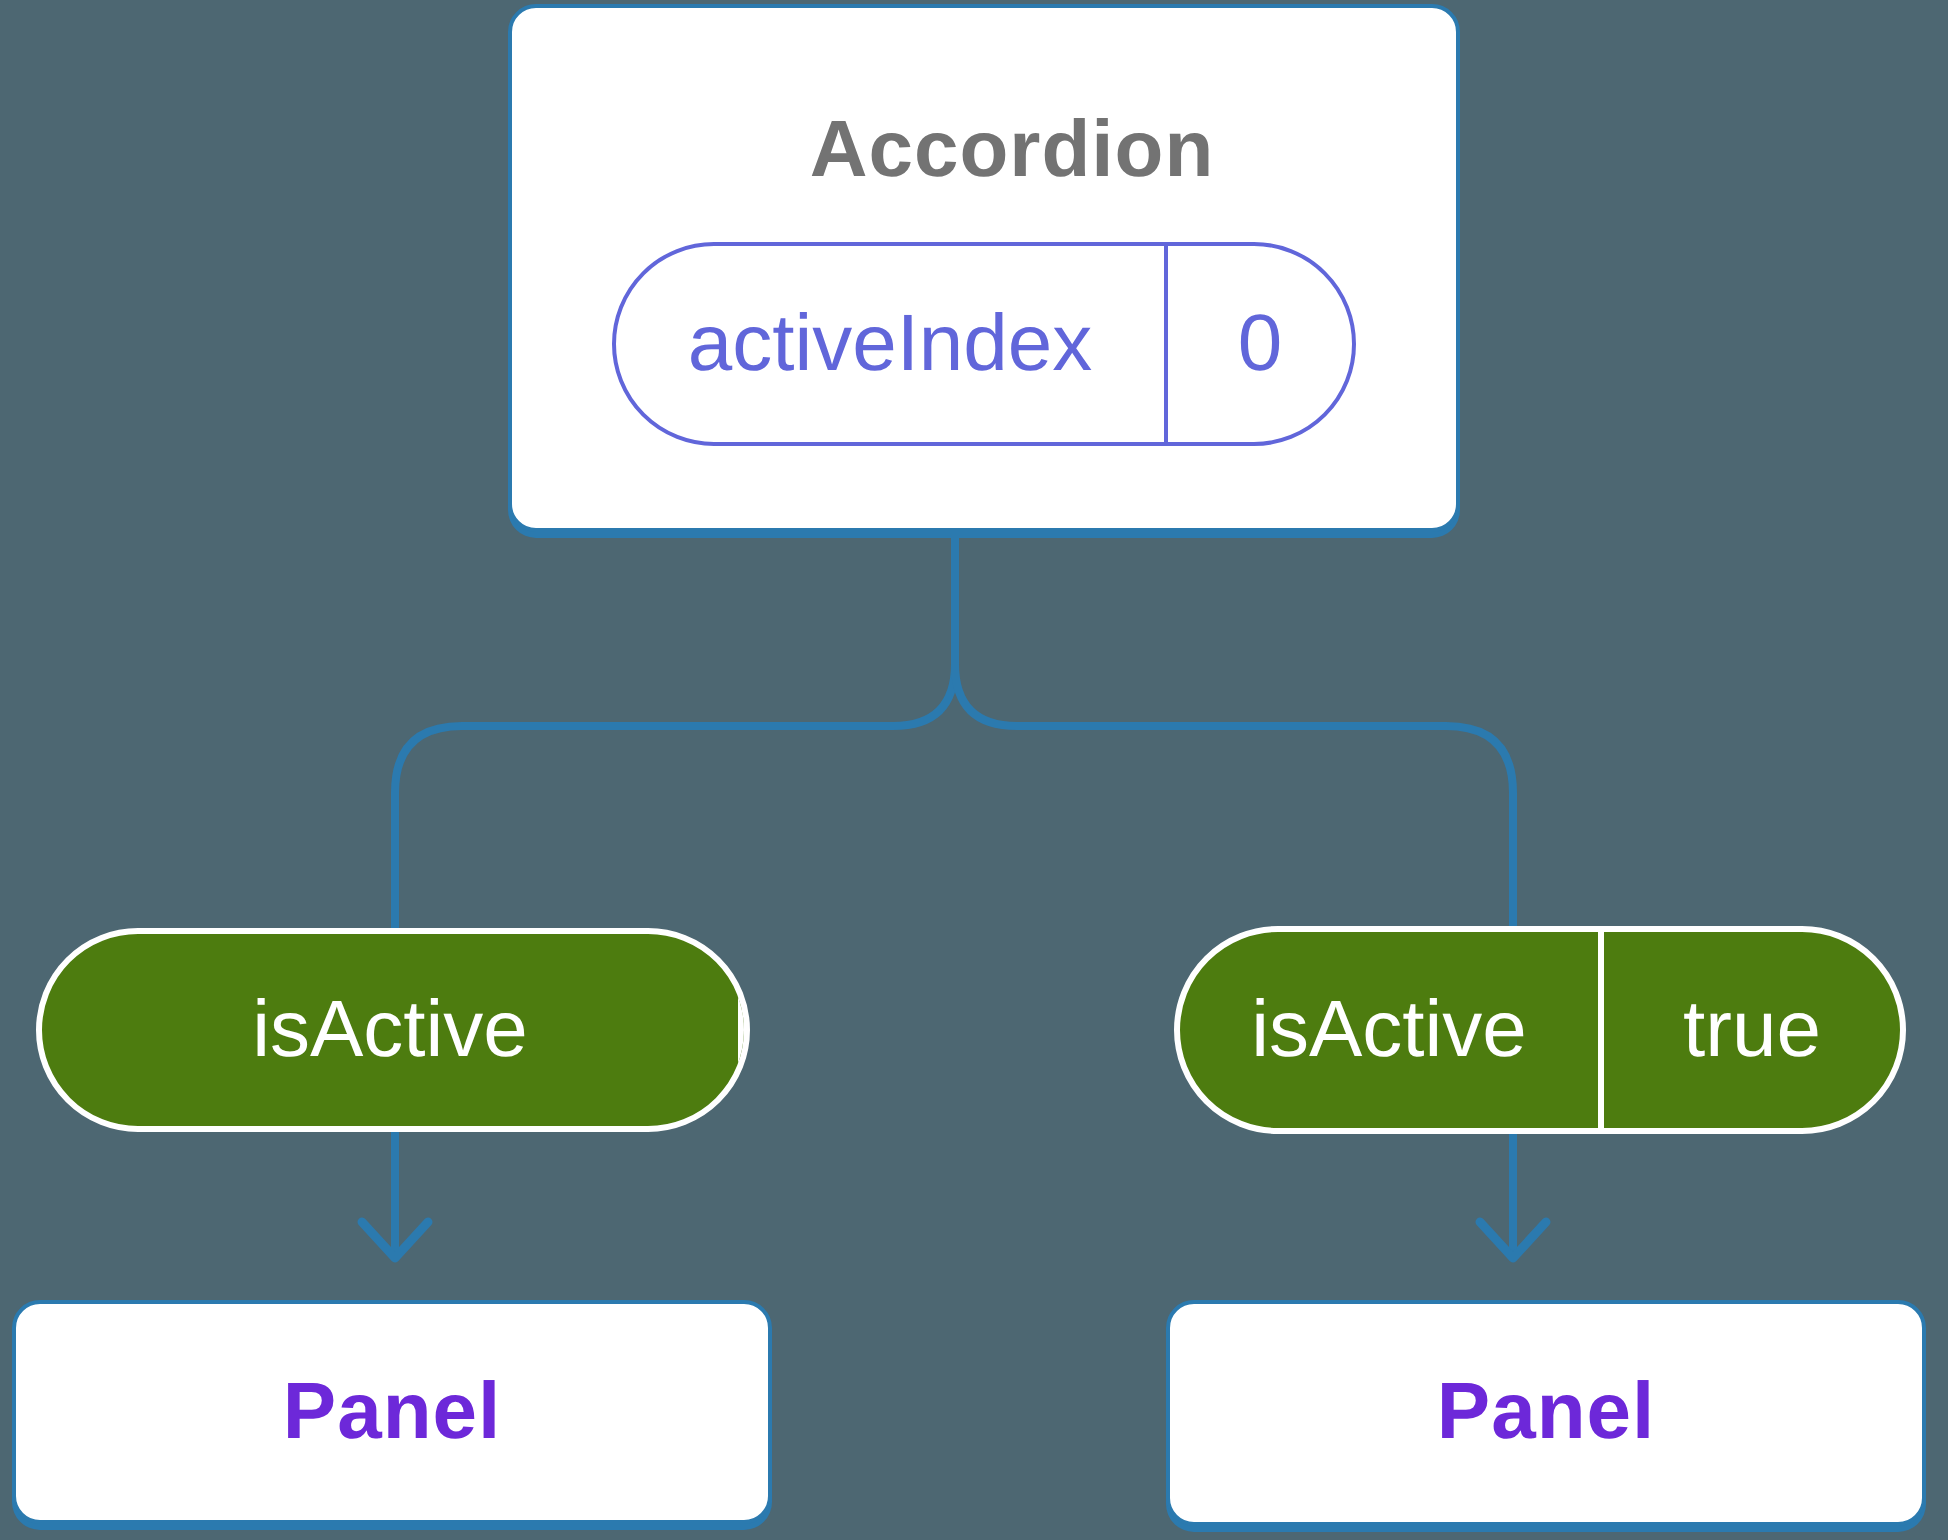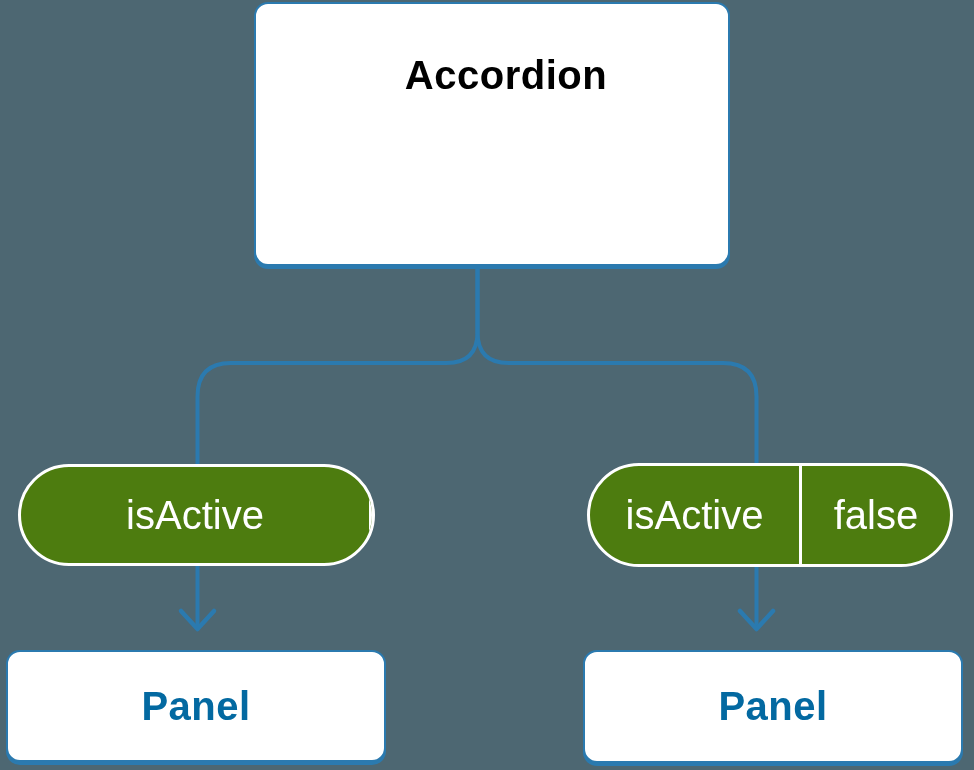--- a/index.html
+++ b/index.html
@@ -33,21 +33,21 @@
     align-items: center;
   }
   #accordion-card {
     left: 254px; top: 2px;
     width: 476px; height: 264px;
     padding-top: 49px;
   }
   .card-title {
     font-size: 40px;
     font-weight: 600;
-    color: #000000;
+    color: #737373;
     line-height: 1.1;
     letter-spacing: 0.5px;
     margin-left: 28px;
   }
   .pill {
     box-sizing: border-box;
     display: flex;
     align-items: stretch;
     border-radius: 60px;
     overflow: hidden;
@@ -88,49 +88,54 @@
   }
   #prop-pill-right .seg.value { width: 148px; }
   .panel-card {
     justify-content: center;
   }
   #panel-left  { left: 6px;   top: 650px; width: 380px; height: 112px; }
   #panel-right { left: 583px; top: 650px; width: 380px; height: 113px; }
   .panel-title {
     font-size: 40px;
     font-weight: 600;
-    color: #0369a1;
+    color: #6d28d9;
     letter-spacing: 0.5px;
   }
 </style>
 </head>
 <body>
 
 <div id="canvas">
 
   <svg id="connectors" viewBox="0 0 974 770" xmlns="http://www.w3.org/2000/svg">
     <path d="M 477.5 264 L 477.5 332 Q 477.5 363 446.5 363 L 231 363 Q 197.5 363 197.5 396.5 L 197.5 626" fill="none" stroke="#2B7AAF" stroke-width="4"></path>
     <path d="M 477.5 264 L 477.5 332 Q 477.5 363 508.5 363 L 723 363 Q 756.5 363 756.5 396.5 L 756.5 626" fill="none" stroke="#2B7AAF" stroke-width="4"></path>
     <polyline points="181,611 197.5,629 214,611" fill="none" stroke="#2B7AAF" stroke-width="4.5" stroke-linecap="round" stroke-linejoin="round"></polyline>
     <polyline points="740,611 756.5,629 773,611" fill="none" stroke="#2B7AAF" stroke-width="4.5" stroke-linecap="round" stroke-linejoin="round"></polyline>
   </svg>
 
   <div id="accordion-card" class="card">
     <div class="card-title">Accordion</div>
+    <div id="state-pill" class="pill">
+      <span class="seg name">activeIndex</span>
+      <span class="divider"></span>
+      <span class="seg value">0</span>
+    </div>
   </div>
 
   <div id="prop-pill-left" class="pill prop-pill">
     <span class="seg name">isActive</span>
     <span class="divider"></span>
   </div>
 
   <div id="prop-pill-right" class="pill prop-pill">
     <span class="seg name">isActive</span>
     <span class="divider"></span>
-    <span class="seg value">false</span>
+    <span class="seg value">true</span>
   </div>
 
   <div id="panel-left" class="card panel-card">
     <div class="panel-title">Panel</div>
   </div>
 
   <div id="panel-right" class="card panel-card">
     <div class="panel-title">Panel</div>
   </div>
 

